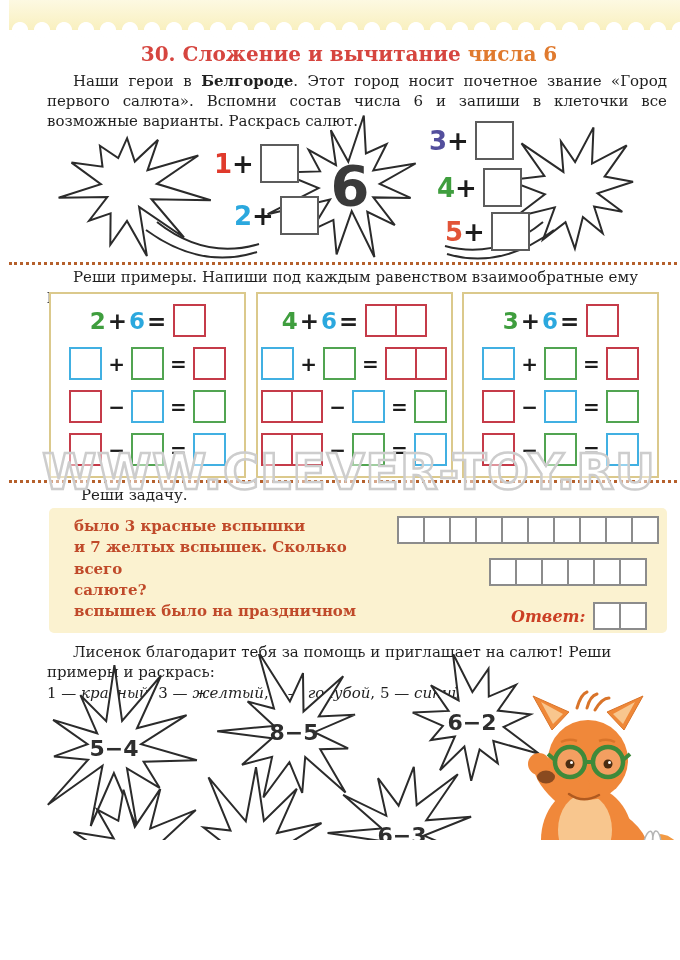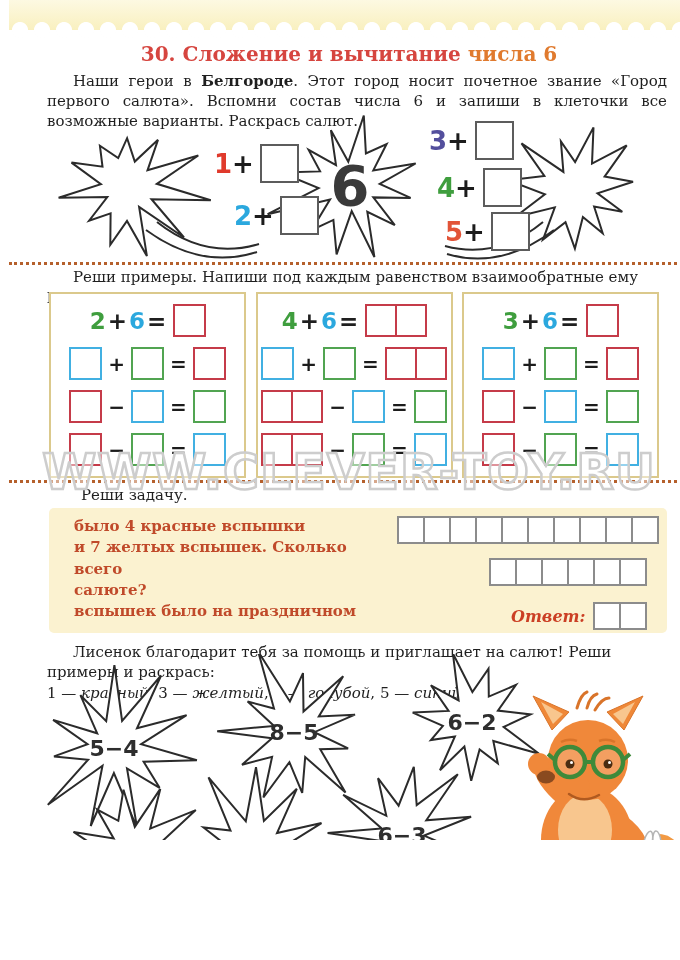--- a/index.html
+++ b/index.html
@@ -246,21 +246,21 @@
     </div>
 
   <div class="watermark">WWW.CLEVER-TOY.RU</div>
 
   <div class="divider d2"></div>
 
   <p class="task-label">Реши задачу.</p>
 
   <div class="task-box">
     <div class="task-text" id="task-lines">
-        <div>было 4 красные вспышки</div>
+        <div>было 3 красные вспышки</div>
         <div>и 7 желтых вспышек. Сколько всего</div>
         <div>салюте?</div>
         <div>вспышек было на праздничном</div>
       </div>
     <div class="cells row1" id="cells-row1">
         <div class="cell"></div>
         <div class="cell"></div>
         <div class="cell"></div>
         <div class="cell"></div>
         <div class="cell"></div>

